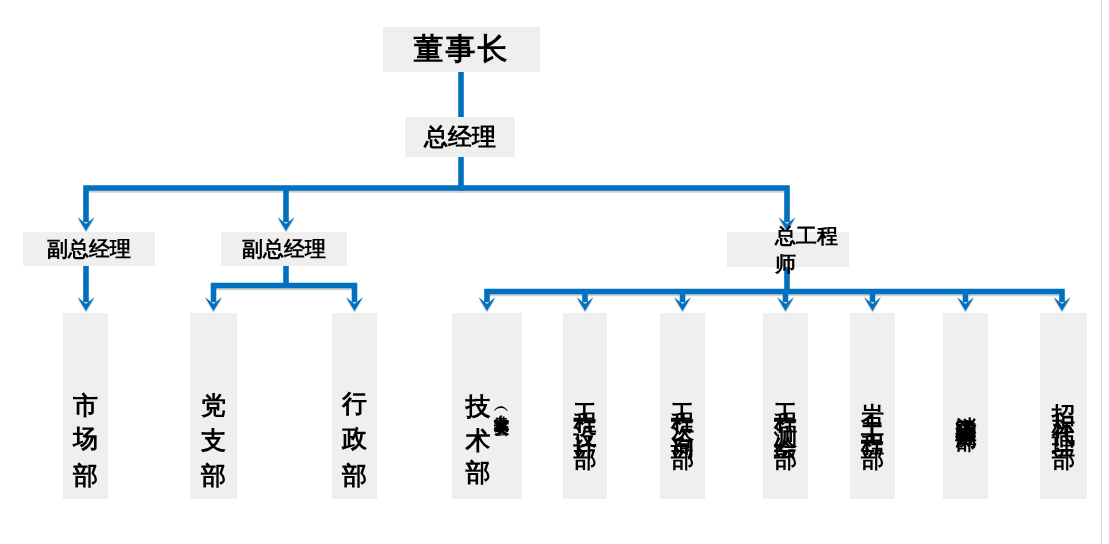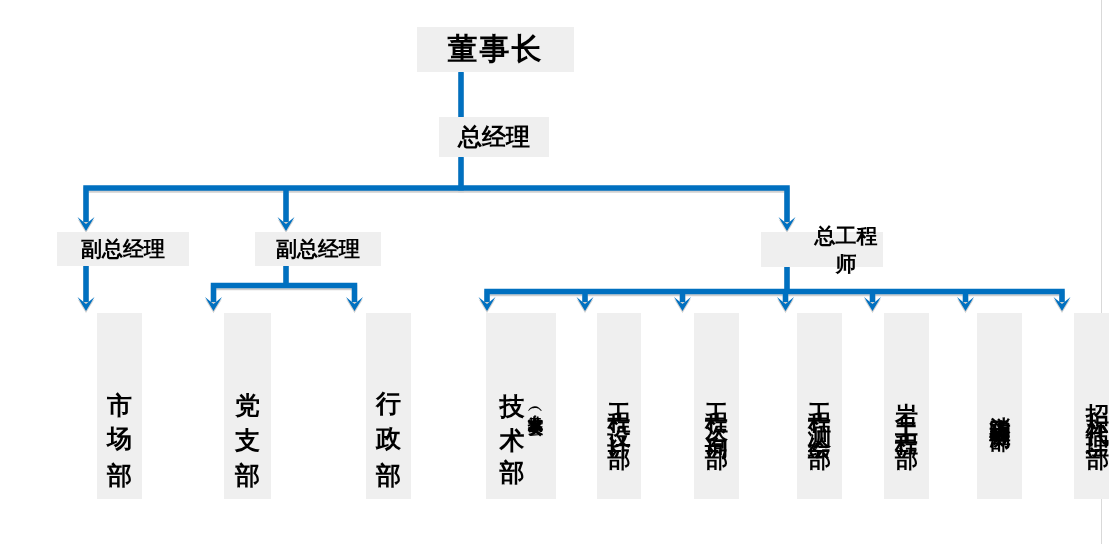--- a/index.html
+++ b/index.html
@@ -26,22 +26,21 @@
   .node {
     position: absolute;
     background: #efefef;
     color: #000;
     font-weight: 700;
     display: flex;
     align-items: center;
     justify-content: center;
     box-sizing: border-box;
     z-index: 2;
-    text-align: center;
-    margin-left: 34px;
+    text-align: left;
   }
   
   .n-chairman { left: 383px; top: 27px;  width: 157px; height: 45px; font-size: 30px; letter-spacing: 2px; }
   .n-gm       { left: 405px; top: 117px; width: 110px; height: 40px; font-size: 24px; }
   .n-vp1      { left: 23px;  top: 232px; width: 132px; height: 34px; font-size: 21px; }
   .n-vp2      { left: 221px; top: 232px; width: 126px; height: 34px; font-size: 21px; }
   .n-ce       { left: 727px; top: 232px; width: 122px; height: 35px; font-size: 21px; padding-left: 48px; }
   
   .dept { top: 313px; height: 186px; }
   .d1  { left: 63px;   width: 45px; }

